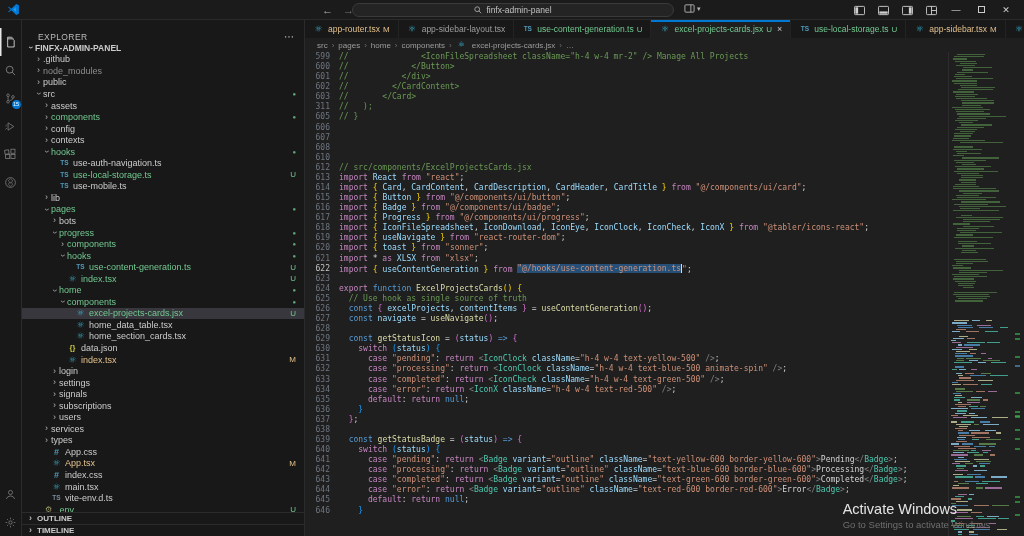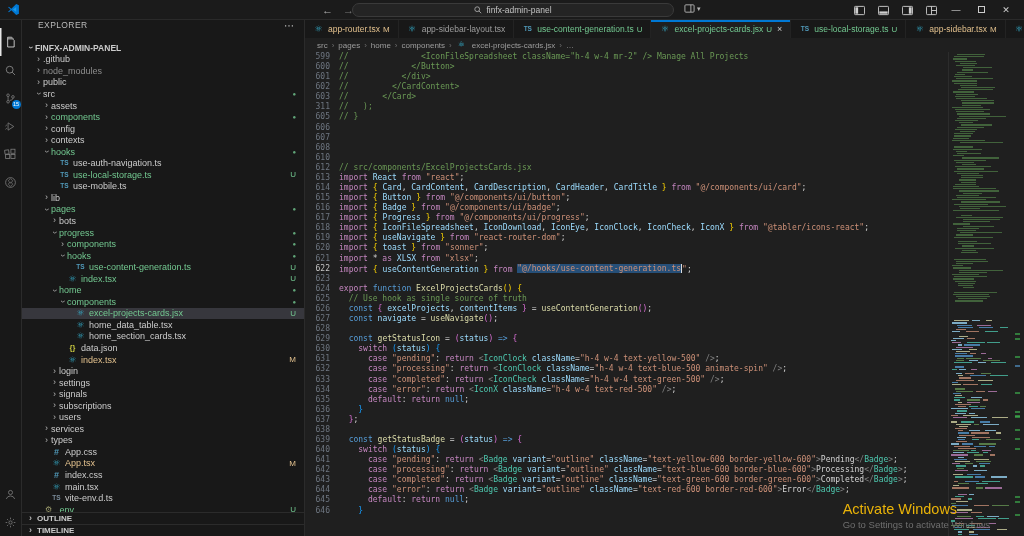--- a/index.html
+++ b/index.html
@@ -25,21 +25,21 @@
 
   
   .activitybar { width:22px; background:#181818; border-right:1px solid #2b2b2b; display:flex; flex-direction:column; align-items:center; padding-top:8px; flex:none; }
   .ab-icon { width:22px; height:28px; display:flex; align-items:center; justify-content:center; position:relative; color:#7d7d7d; }
   .ab-icon.active { color:#e7e7e7; box-shadow:inset 1.5px 0 0 #e7e7e7; }
   .ab-badge { position:absolute; right:1px; bottom:3px; min-width:9px; height:9px; border-radius:5px; background:#0078d4; color:#fff; font-size:5.5px; line-height:9px; text-align:center; padding:0 1px; }
   .ab-spacer { flex:1; }
 
   
   .sidebar { width:283px; background:#181818; border-right:1px solid #2b2b2b; display:flex; flex-direction:column; flex:none; overflow:hidden; }
-  .sb-header { height:22px; display:flex; align-items:flex-start; padding:0 10px 0 16px; flex:none; }
+  .sb-header { height:22px; display:flex; align-items:flex-end; padding:0 10px 0 16px; flex:none; }
   .sb-title { font-size:8.5px; color:#bbbbbb; letter-spacing:0.4px; }
   .sb-actions { margin-left:auto; color:#cccccc; font-size:10px; }
   .tree { flex:1; overflow:hidden; font-size:9px; }
   .tree-row { height:11.55px; display:flex; align-items:center; color:#cccccc; cursor:default; white-space:nowrap; }
   .tree-row.selected { background:#37373d; }
   .tree-root { font-weight:bold; font-size:8.5px; }
   .chev { width:9px; flex:none; text-align:center; color:#b5b5b5; font-size:9px; line-height:9px; display:inline-block; }
   .chev.open { transform:rotate(90deg); }
   .tree-icon { width:11px; flex:none; text-align:center; margin-right:3px; font-size:8px; line-height:10px; }
   .ti-ts { color:#519aba; font-weight:bold; font-size:6.5px; }
@@ -85,21 +85,21 @@
   .cur{display:inline-block; width:1px; height:9px; background:#dcdcdc; vertical-align:-1.5px;}
 
   
   .minimap { position:absolute; top:0; bottom:0; right:12px; width:64px; border-left:1px solid #2c2c2c; overflow:hidden; }
   .mm-row { position:absolute; left:0; height:1.3px; width:100%; }
   .mm-seg { position:absolute; height:1.3px; opacity:0.75; }
   .overview-ruler { position:absolute; top:0; bottom:0; right:0; width:12px; }
   .ov-tick { position:absolute; left:3px; width:5px; height:2px; opacity:0.6; }
 
   .watermark { position:absolute; right:34px; bottom:6px; text-align:left; z-index:6; }
-  .wm1 { font-size:14.5px; color:#eab308; }
+  .wm1 { font-size:14.5px; color:#e5e5e5; }
   .wm2 { font-size:9.5px; color:#6f6f6f; margin-top:2px; }
 
   svg { display:block; }
 </style>
 </head>
 <body>
 
 <div class="window">
 
   <div class="titlebar">

